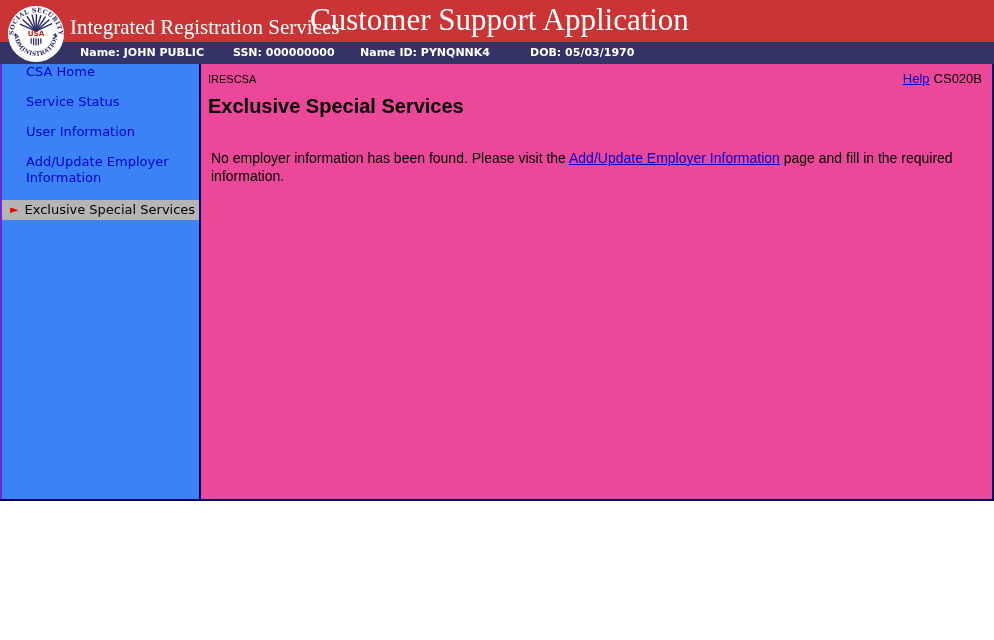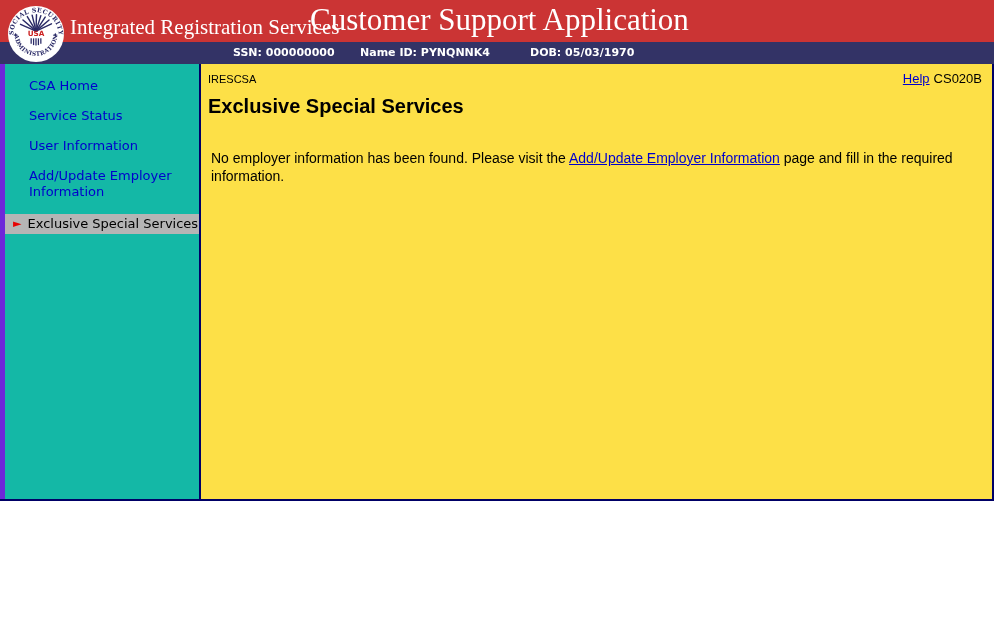--- a/index.html
+++ b/index.html
@@ -42,38 +42,38 @@
   
   .seal { position:absolute; top:5px; left:7px; width:58px; height:58px; z-index:5; }
 
   
   .content {
     position:absolute; top:64px; left:0; width:994px; height:437px;
     display:flex; box-sizing:border-box; border-bottom:2px solid #000066;
     background:#ffffff;
   }
   .sidebar {
-    width:199px; box-sizing:border-box; background:#14b8a6;
-    border-left:5px solid #6d28d9; padding-top:14px;
+    width:199px; box-sizing:border-box; background:#3b82f6;
+    border-left:2px solid #6d28d9; 
     font-family:"DejaVu Sans", sans-serif; font-size:13px;
   }
   .nav-item { margin:0 0 14px 24px; line-height:16px; }
   .nav-item a { color:#0000CC; text-decoration:none; cursor:pointer; }
   .nav-item.narrow { width:152px; }
   .nav-active {
     margin:0; background:#B5B5B5; color:#000000;
     padding:2px 0 2px 8px; line-height:16px;
     display:flex; align-items:center; cursor:pointer;
   }
   .nav-active .arrow {
     color:#E80000; font-size:11px; line-height:16px; margin-right:6px;
   }
   .divider { width:2px; background:#000066; }
   .main {
-    flex:1; box-sizing:border-box; background:#fde047;
+    flex:1; box-sizing:border-box; background:#ec4899;
     border-right:2px solid #000066; padding:7px 10px 0 7px;
   }
   .main-top { display:flex; justify-content:space-between; align-items:baseline; }
   .app-code { font-size:11px; color:#000000; }
   .top-right { font-size:13px; color:#000000; white-space:nowrap;text-align:right; }
   .top-right a { color:#0000CC; text-decoration:underline; cursor:pointer; margin-right:4px; }
   h1.page-title {
     margin:9px 0 0 0; font-size:20px; font-weight:bold; color:#000000;
     font-family:"Liberation Sans", sans-serif;
   }
@@ -86,20 +86,21 @@
 <body>
 
 <div class="page">
 
   <div class="banner">
     <div class="org-title">Integrated Registration Services</div>
     <div class="app-title">Customer Support Application</div>
   </div>
 
   <div class="userbar">
+    <span class="ub-0">Name: JOHN PUBLIC</span>
     <span class="ub-1">SSN: 000000000</span>
     <span class="ub-2">Name ID: PYNQNNK4</span>
     <span class="ub-3">DOB: 05/03/1970</span>
   </div>
 
   <div class="seal">
     <svg xmlns="http://www.w3.org/2000/svg" xmlns:xlink="http://www.w3.org/1999/xlink" width="58" height="58" viewBox="0 0 60 60">
       <circle cx="30" cy="30" r="29" fill="#ffffff"></circle>
       <defs>
         <path id="arcTop" d="M 6.5,31 A 23.5,23.5 0 1 1 53.5,31"></path>

